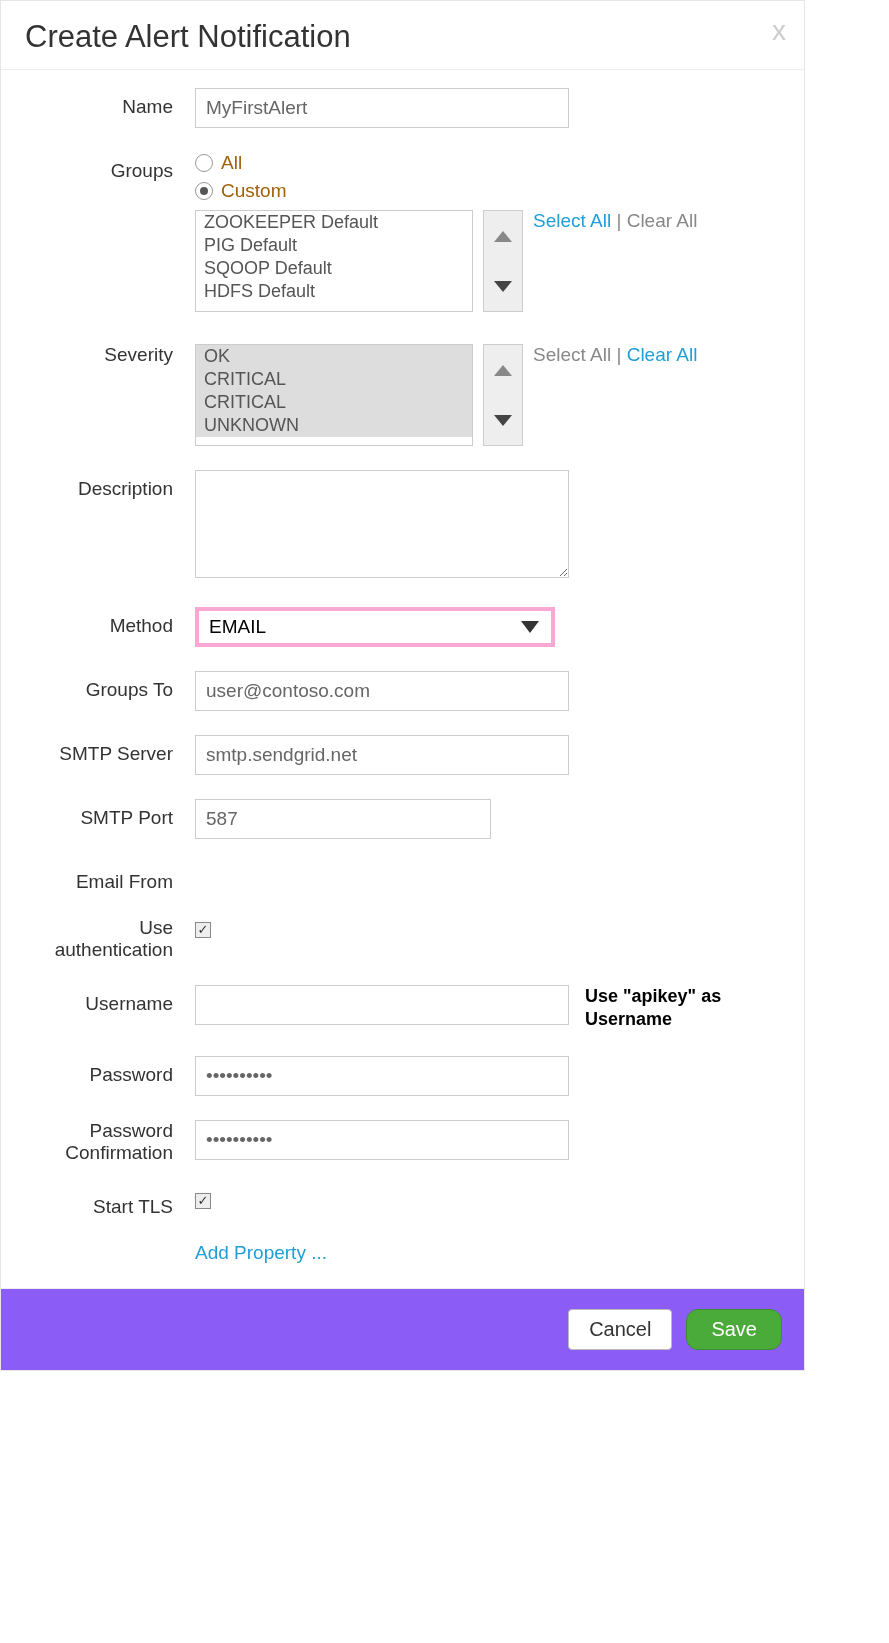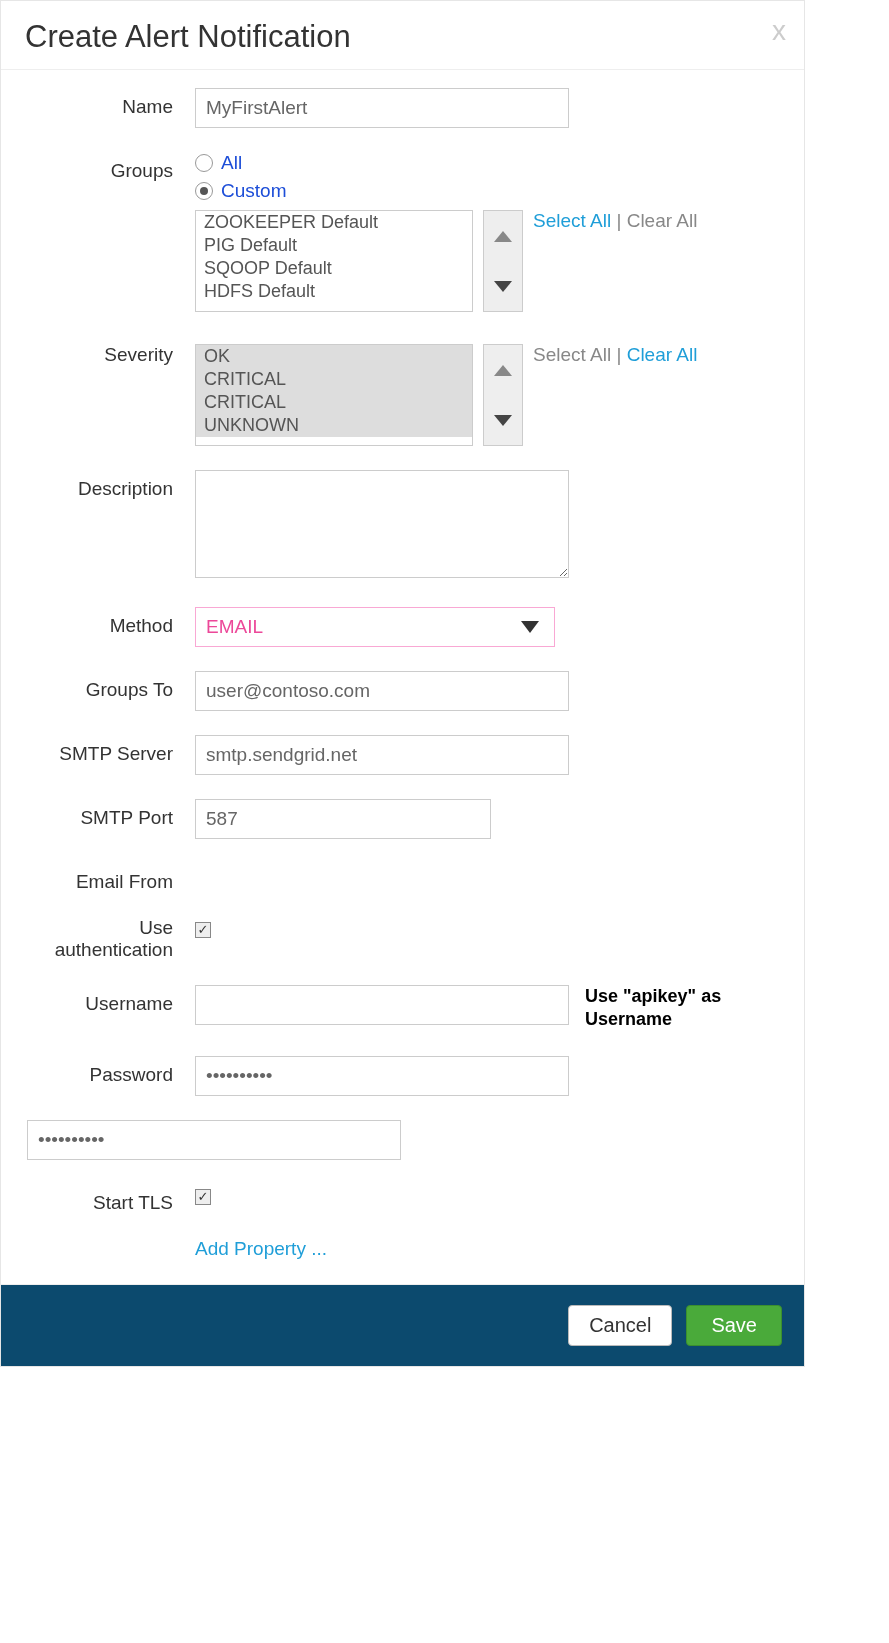--- a/index.html
+++ b/index.html
@@ -81,39 +81,39 @@
     border: 1px solid #ccc;
     padding: 6px 10px;
     font-size: 19px;
     color: #666;
     resize: both;
     background: #fff;
   }
   .select-input {
     width: 360px;
     height: 40px;
-    border: 1px solid #f9a8d4;
+    border: 4px solid #f9a8d4;
     padding: 4px 10px;
     font-size: 19px;
-    color: #ec4899;
+    color: #000000;
     background: #fff;
     appearance: none;
     position: relative;
   }
   .select-wrap { position: relative; width: 360px; }
   .select-wrap .tri {
     position: absolute;
     right: 16px; top: 14px;
     width: 0; height: 0;
     border-left: 9px solid transparent;
     border-right: 9px solid transparent;
     border-top: 12px solid #333;
     pointer-events: none;
   }
-  .radio-row { display:flex; align-items:center; gap:8px; margin-bottom:6px; font-size:19px; color:#1d4ed8; }
+  .radio-row { display:flex; align-items:center; gap:8px; margin-bottom:6px; font-size:19px; color:#a16207; }
   .radio-circle {
     width:18px; height:18px; border:1px solid #999; border-radius:50%;
     display:inline-flex; align-items:center; justify-content:center; background:#fff;
   }
   .radio-circle.checked::after { content:""; width:8px; height:8px; background:#555; border-radius:50%; }
   .listbox-wrap { display:flex; align-items:flex-start; gap:10px; margin-top:8px;}
   .listbox {
     width: 278px;
     height: 102px;
     border: 1px solid #ccc;
@@ -144,29 +144,29 @@
   .annotation {
     font-weight:bold; font-size:18px; color:#000; line-height:1.3; max-width:170px;
   }
   .add-property { color:#1f9ed8; font-size:19px; cursor:pointer;}
   .dialog-footer {
     border-top:1px solid #eee;
     padding:20px 22px;
     display:flex;
     justify-content:flex-end;
     gap:14px;
-    background:#0c4a6e;
+    background:#8b5cf6;
   }
   .btn-default {
     background:#fff;border:1px solid #bbb;color:#333;
     padding:8px 20px;font-size:20px;border-radius:4px;cursor:pointer;
   }
   .btn-primary {
     background:#4aaa3a;border:1px solid #3c8f2e;color:#fff;
-    padding:8px 24px;font-size:20px;border-radius:4px;cursor:pointer;
+    padding:8px 24px;font-size:20px;border-radius:12px;cursor:pointer;
   }
 
   .body-wrap{ position:relative; }
 </style>
 </head>
 <body>
 
 <div class="dialog">
 
   <div class="dialog-header">
@@ -304,20 +304,21 @@
     </div>
 
     <div class="form-row">
       <div class="label-col">Password</div>
       <div class="field-col">
         <input class="text-input" value="••••••••••" style="">
       </div>
     </div>
 
     <div class="form-row">
+      <div class="label-col" style="padding-top:0">Password Confirmation</div>
       <div class="field-col">
         <input class="text-input" value="••••••••••" style="">
       </div>
     </div>
 
     <div class="form-row">
       <div class="label-col">Start TLS</div>
       <div class="field-col">
         <span class="checkbox checked"></span>
       </div>

